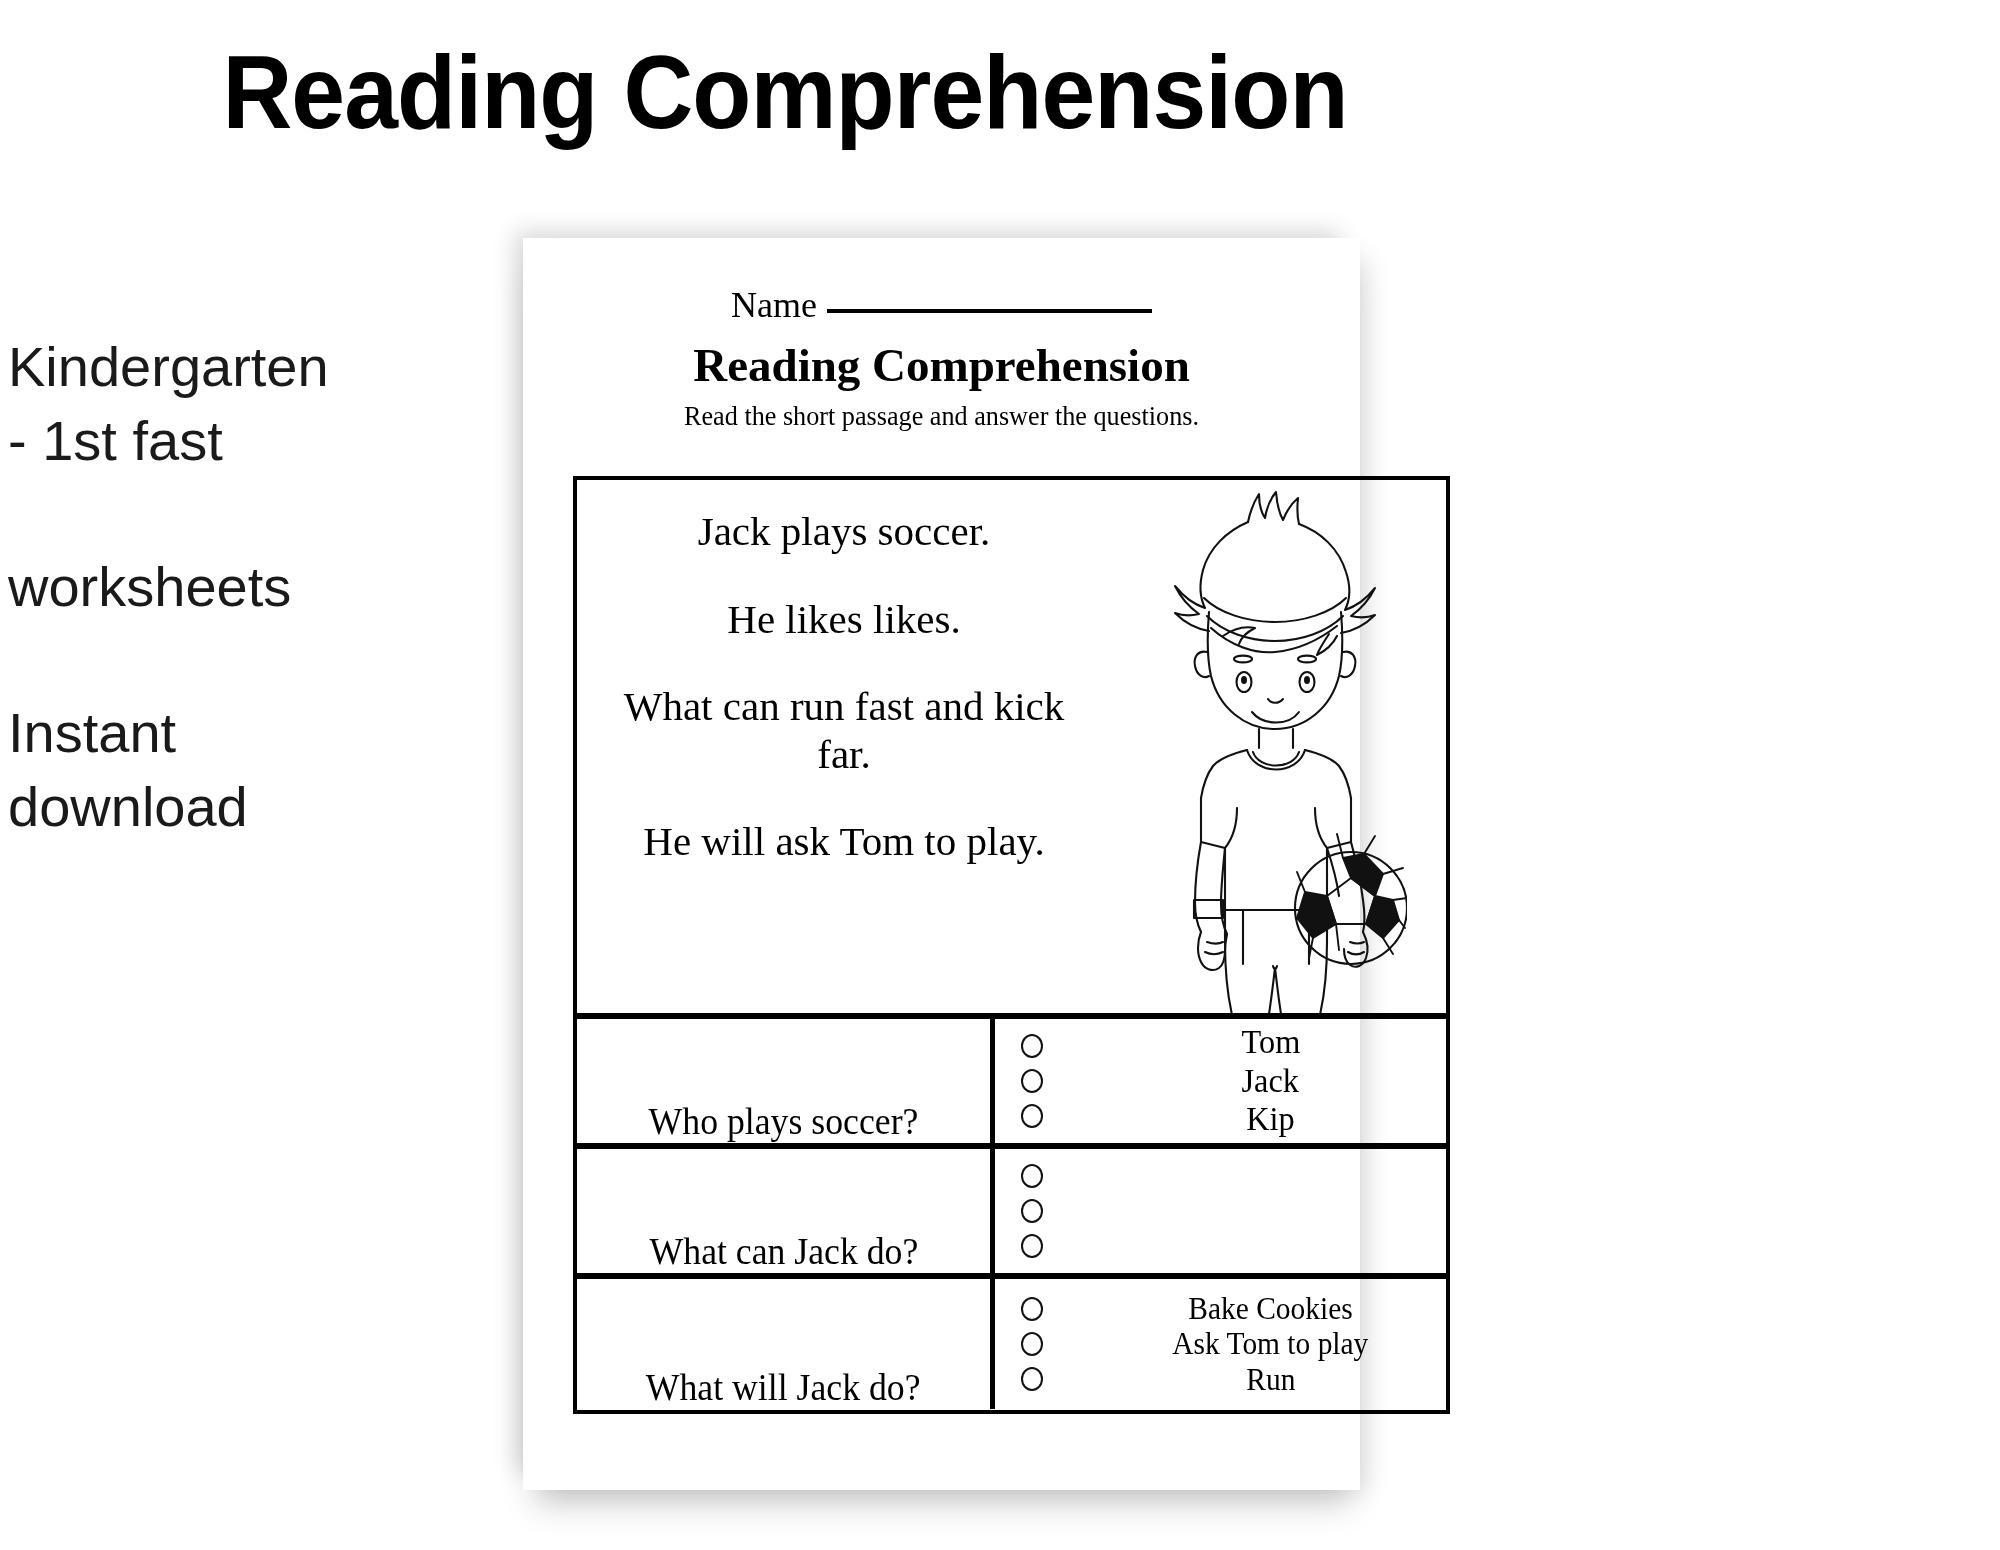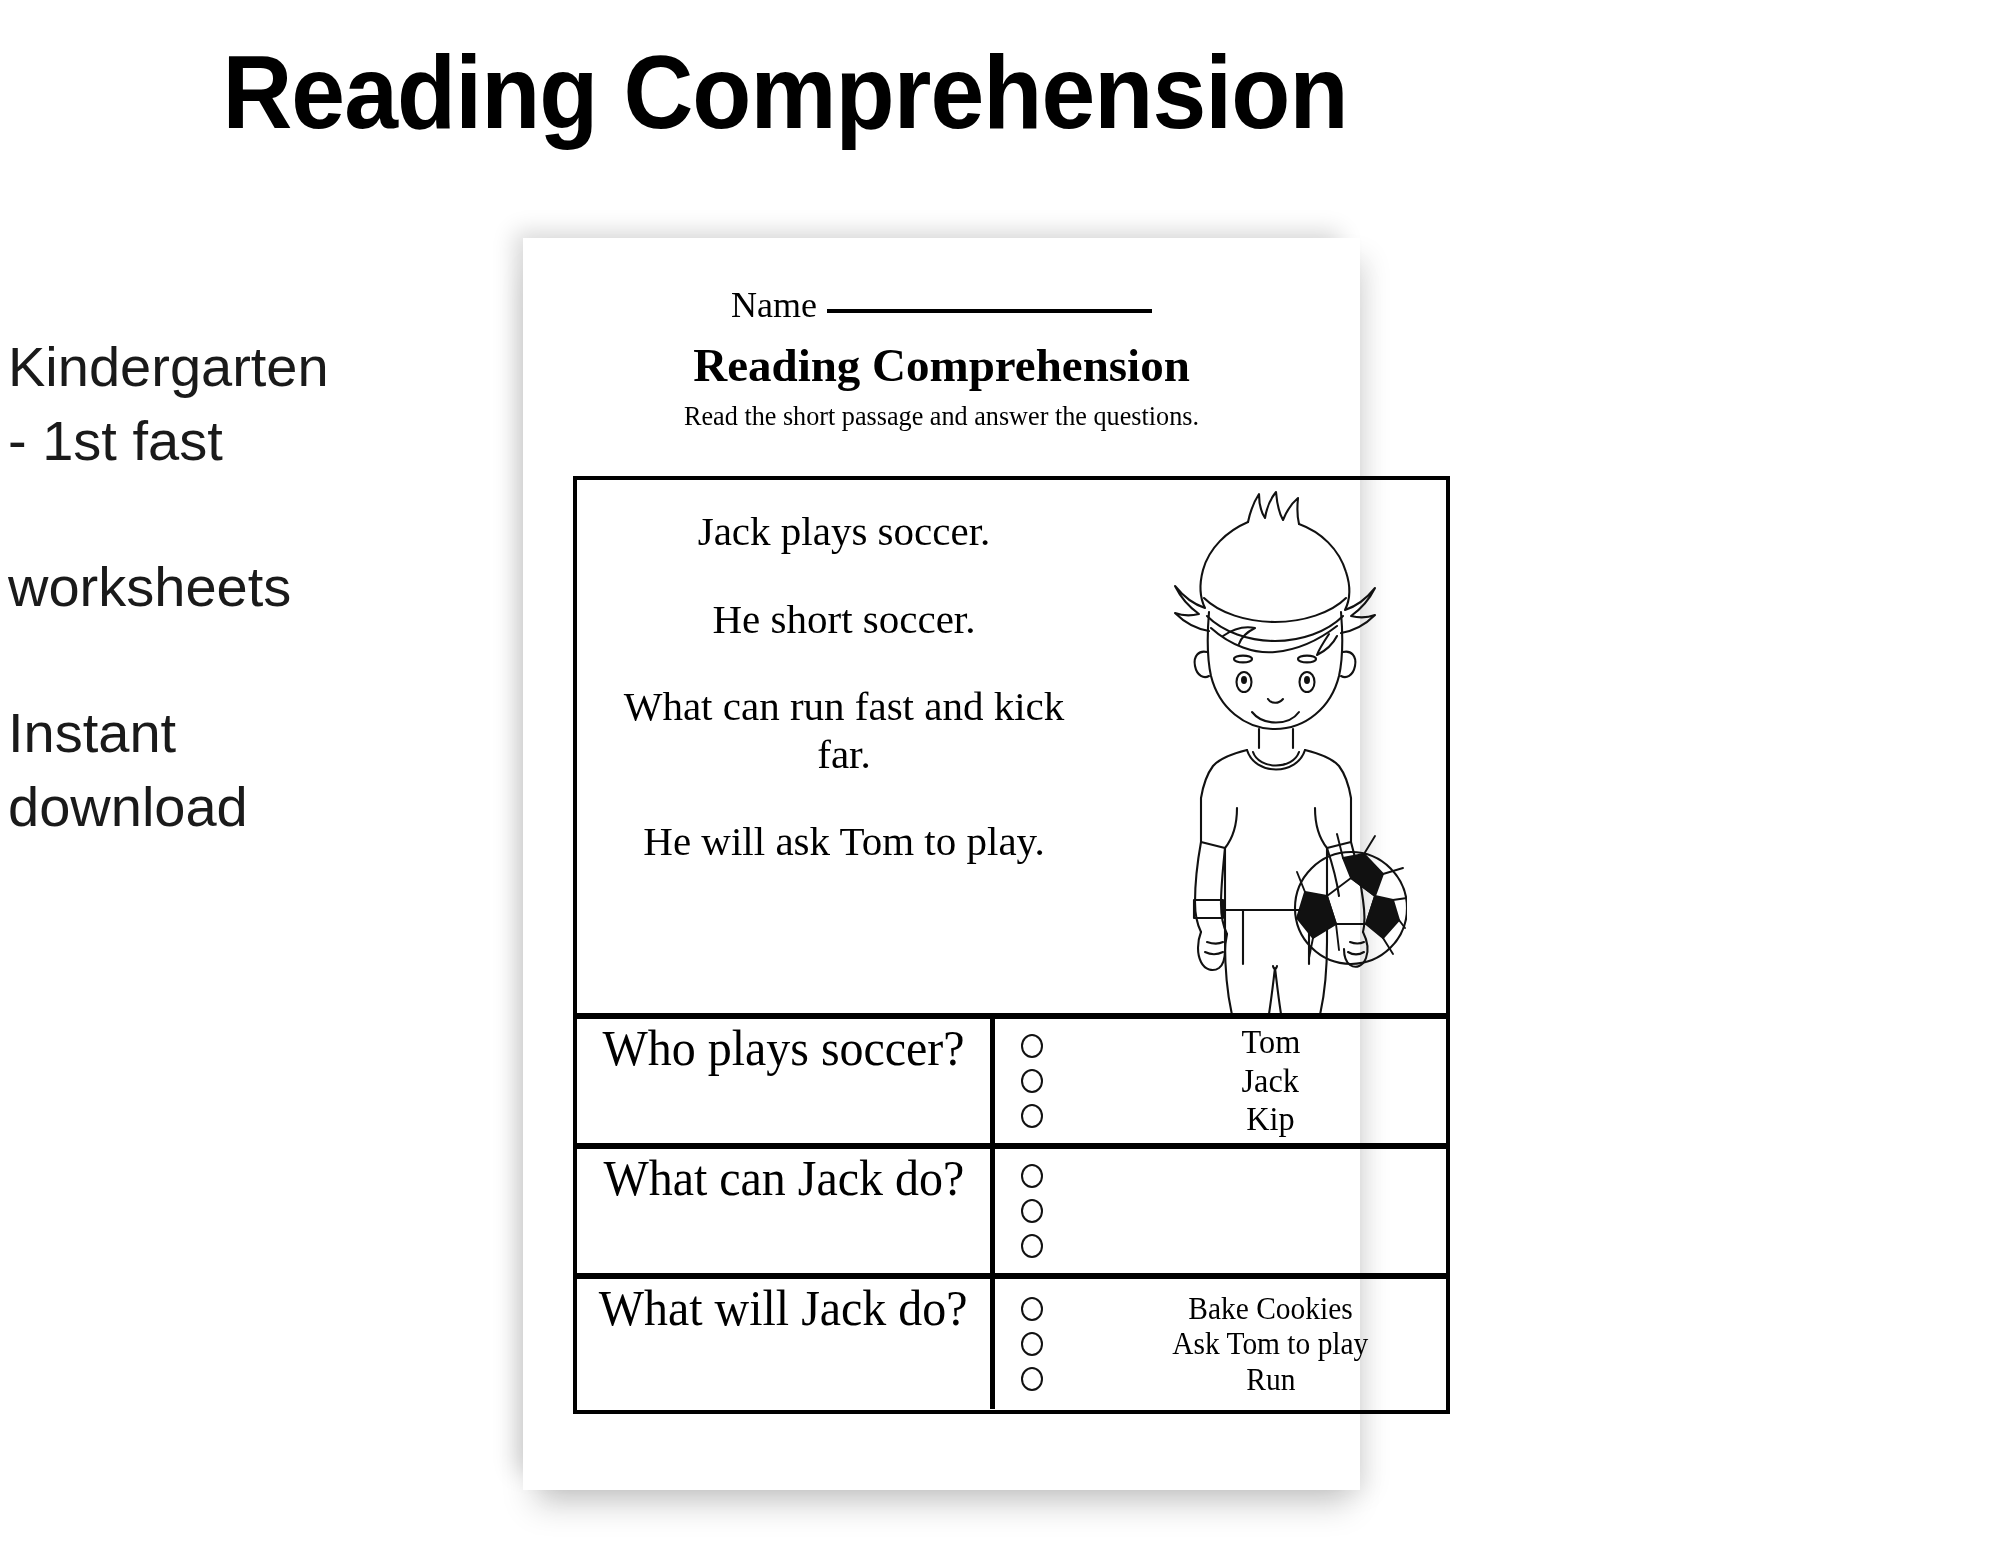--- a/index.html
+++ b/index.html
@@ -169,26 +169,26 @@
     display: flex;
     height: 130px;
     border-bottom: 6px solid #000;
     box-sizing: border-box;
   }
   .question-row:last-child { border-bottom: none; }
 
   .question-cell {
     flex: 0 0 418px;
     display: flex;
-    align-items: flex-start;
+    align-items: flex-end;
     justify-content: center;
     border-right: 5px solid #000;
     box-sizing: border-box;
     font-family: "Liberation Serif", serif;
-    font-size: 51px;
+    font-size: 38px;
     color: #000;
     text-align: center;
     transform-origin: center;
   }
   .question-cell span { transform: scaleX(0.94); display: inline-block; }
 
   .options-cell {
     flex: 1 1 auto;
     display: flex;
     align-items: center;
@@ -264,21 +264,21 @@
 
   <div id="sheet-title">Reading Comprehension</div>
   <div id="sheet-subtitle">Read the short passage and answer the questions.</div>
 
   <div id="sheet-frame">
 
     <div id="passage-region">
 
       <div id="passage-text">
         <span class="passage-line">Jack plays soccer.</span>
-        <span class="passage-line">He short soccer.</span>
+        <span class="passage-line">He likes likes.</span>
         <span class="passage-line">What can run fast and kick far.</span>
         <span class="passage-line">He will ask Tom to play.</span>
       </div>
 
       <div id="illustration-cell">
         <svg id="boy-illustration" viewBox="0 0 260 530" fill="none" stroke="#111" stroke-width="2.1" stroke-linecap="round" stroke-linejoin="round">
 
           <path d="M101 36 C104 22 108 14 112 8 C112 18 114 26 118 32
                    C120 20 124 12 129 6 C130 18 132 27 136 34
                    C140 24 145 17 151 12 C150 22 150 30 152 38"></path>

